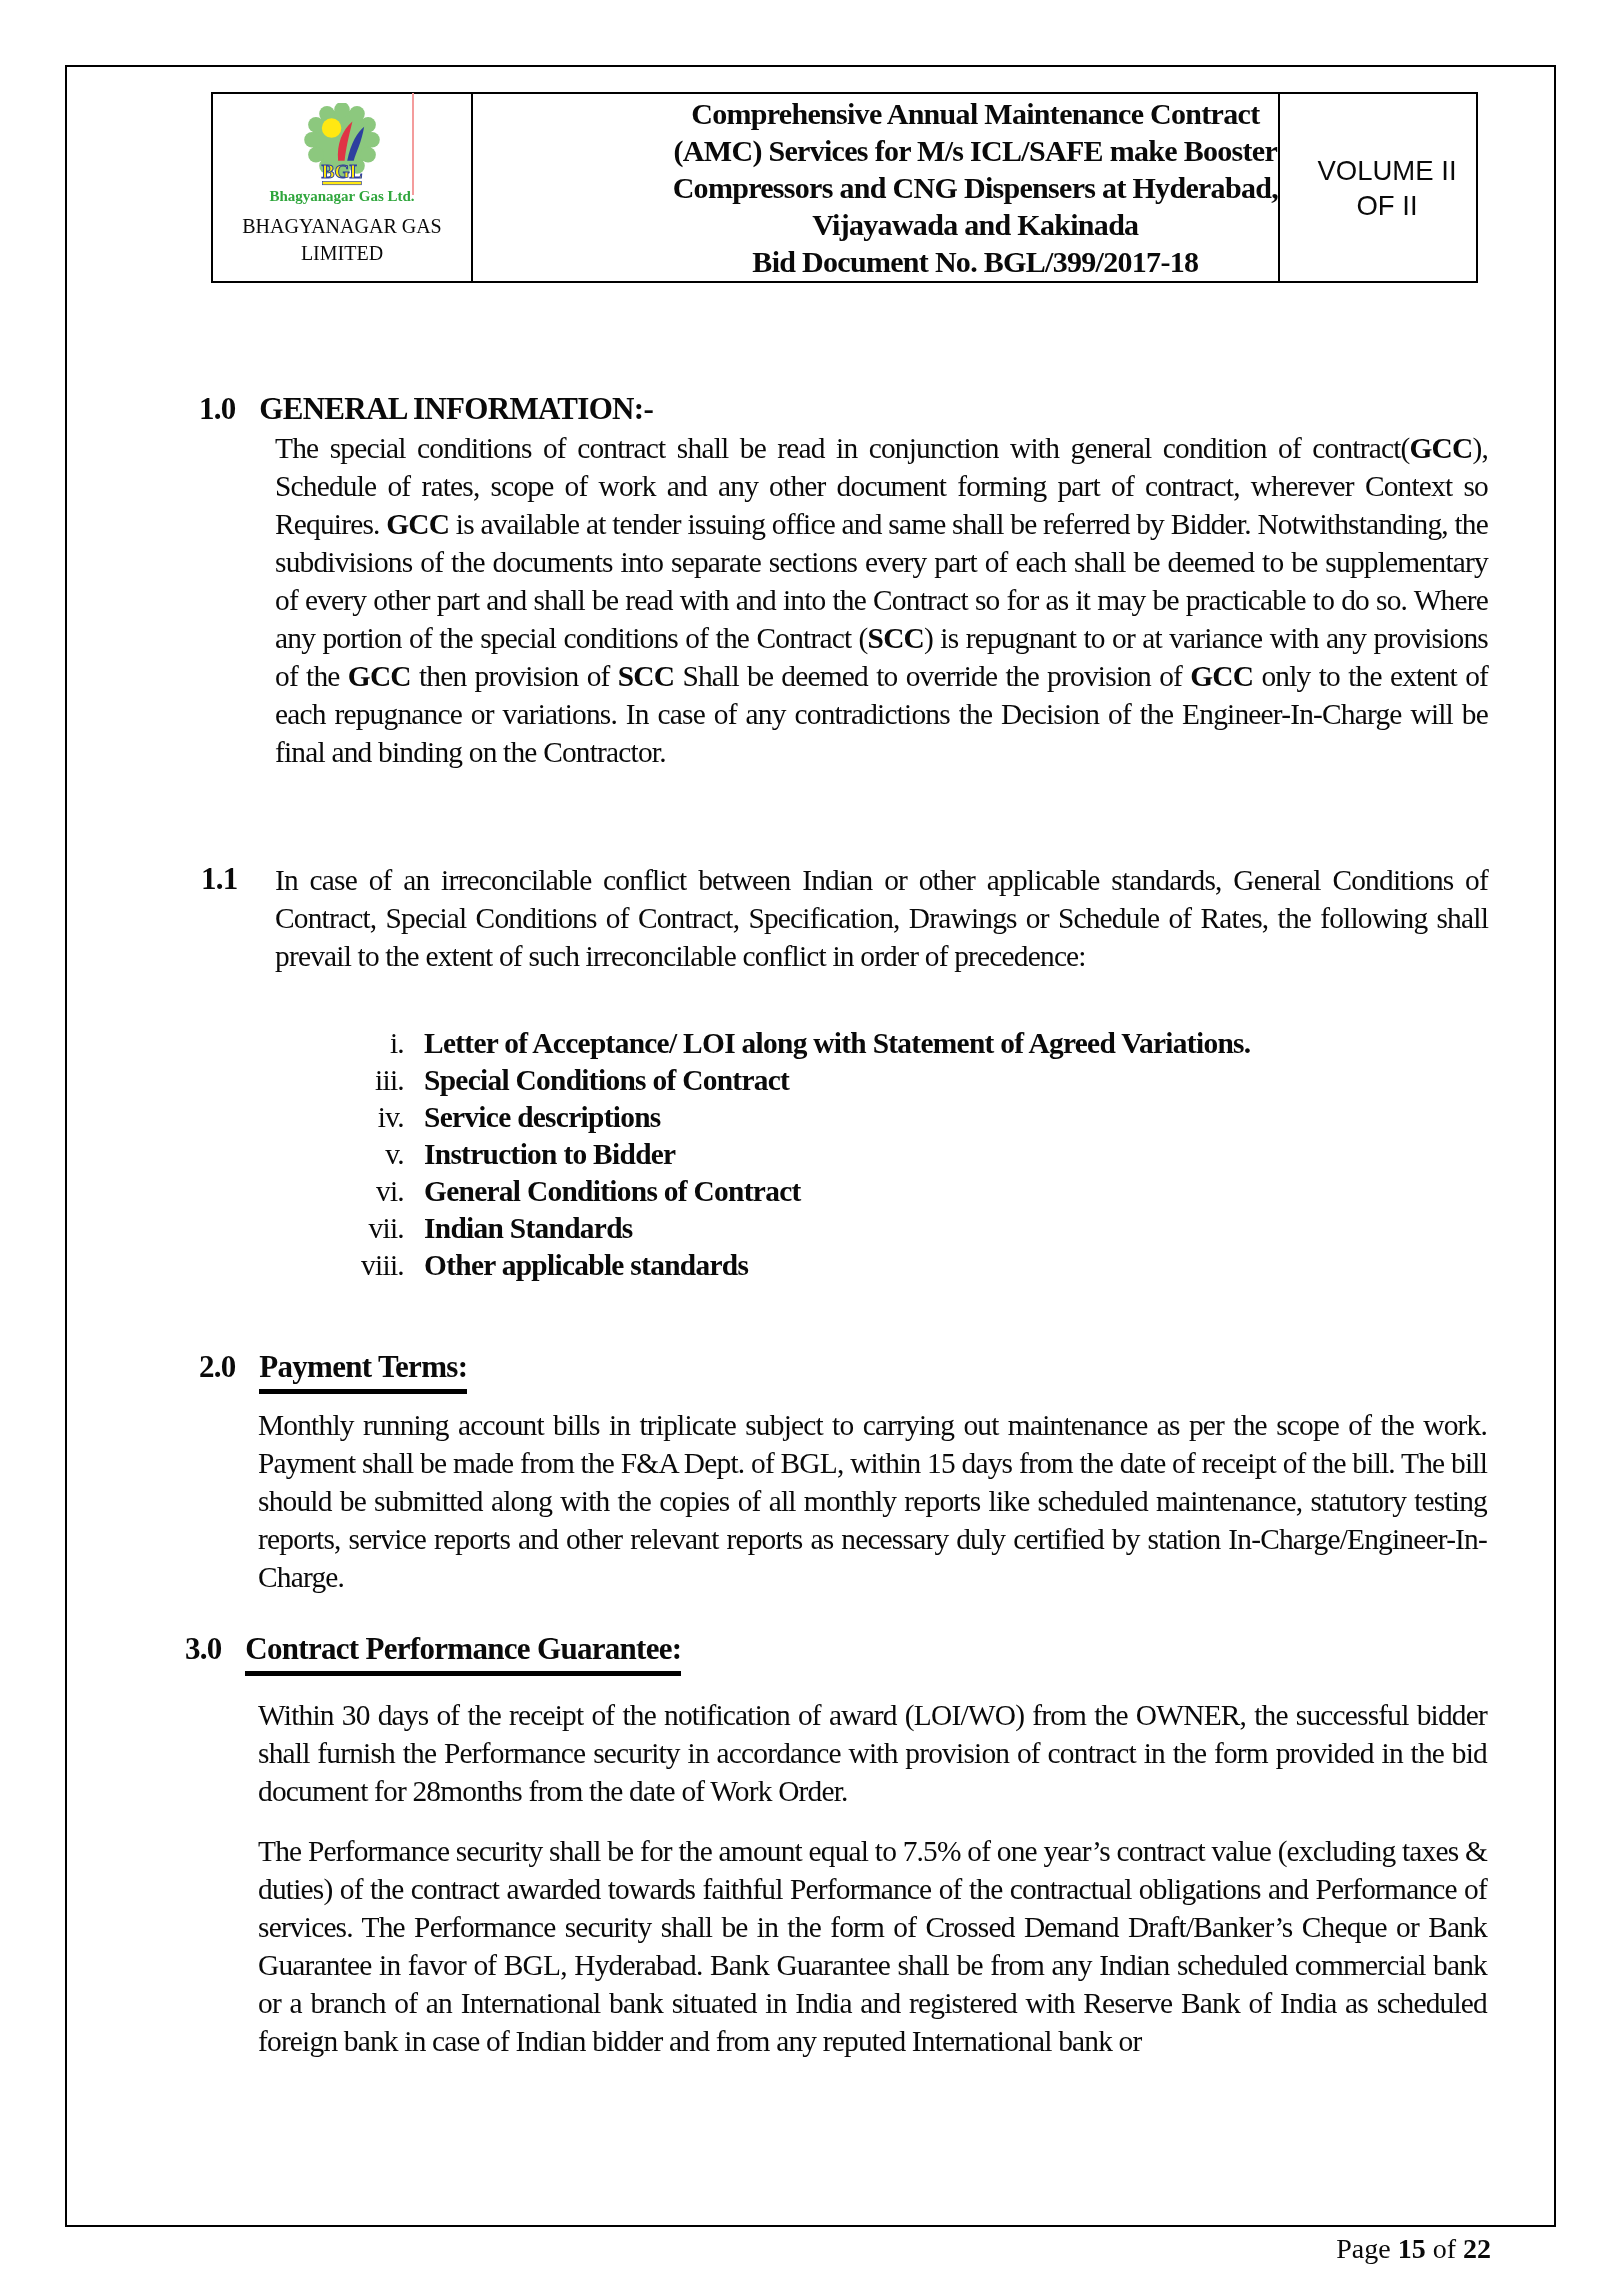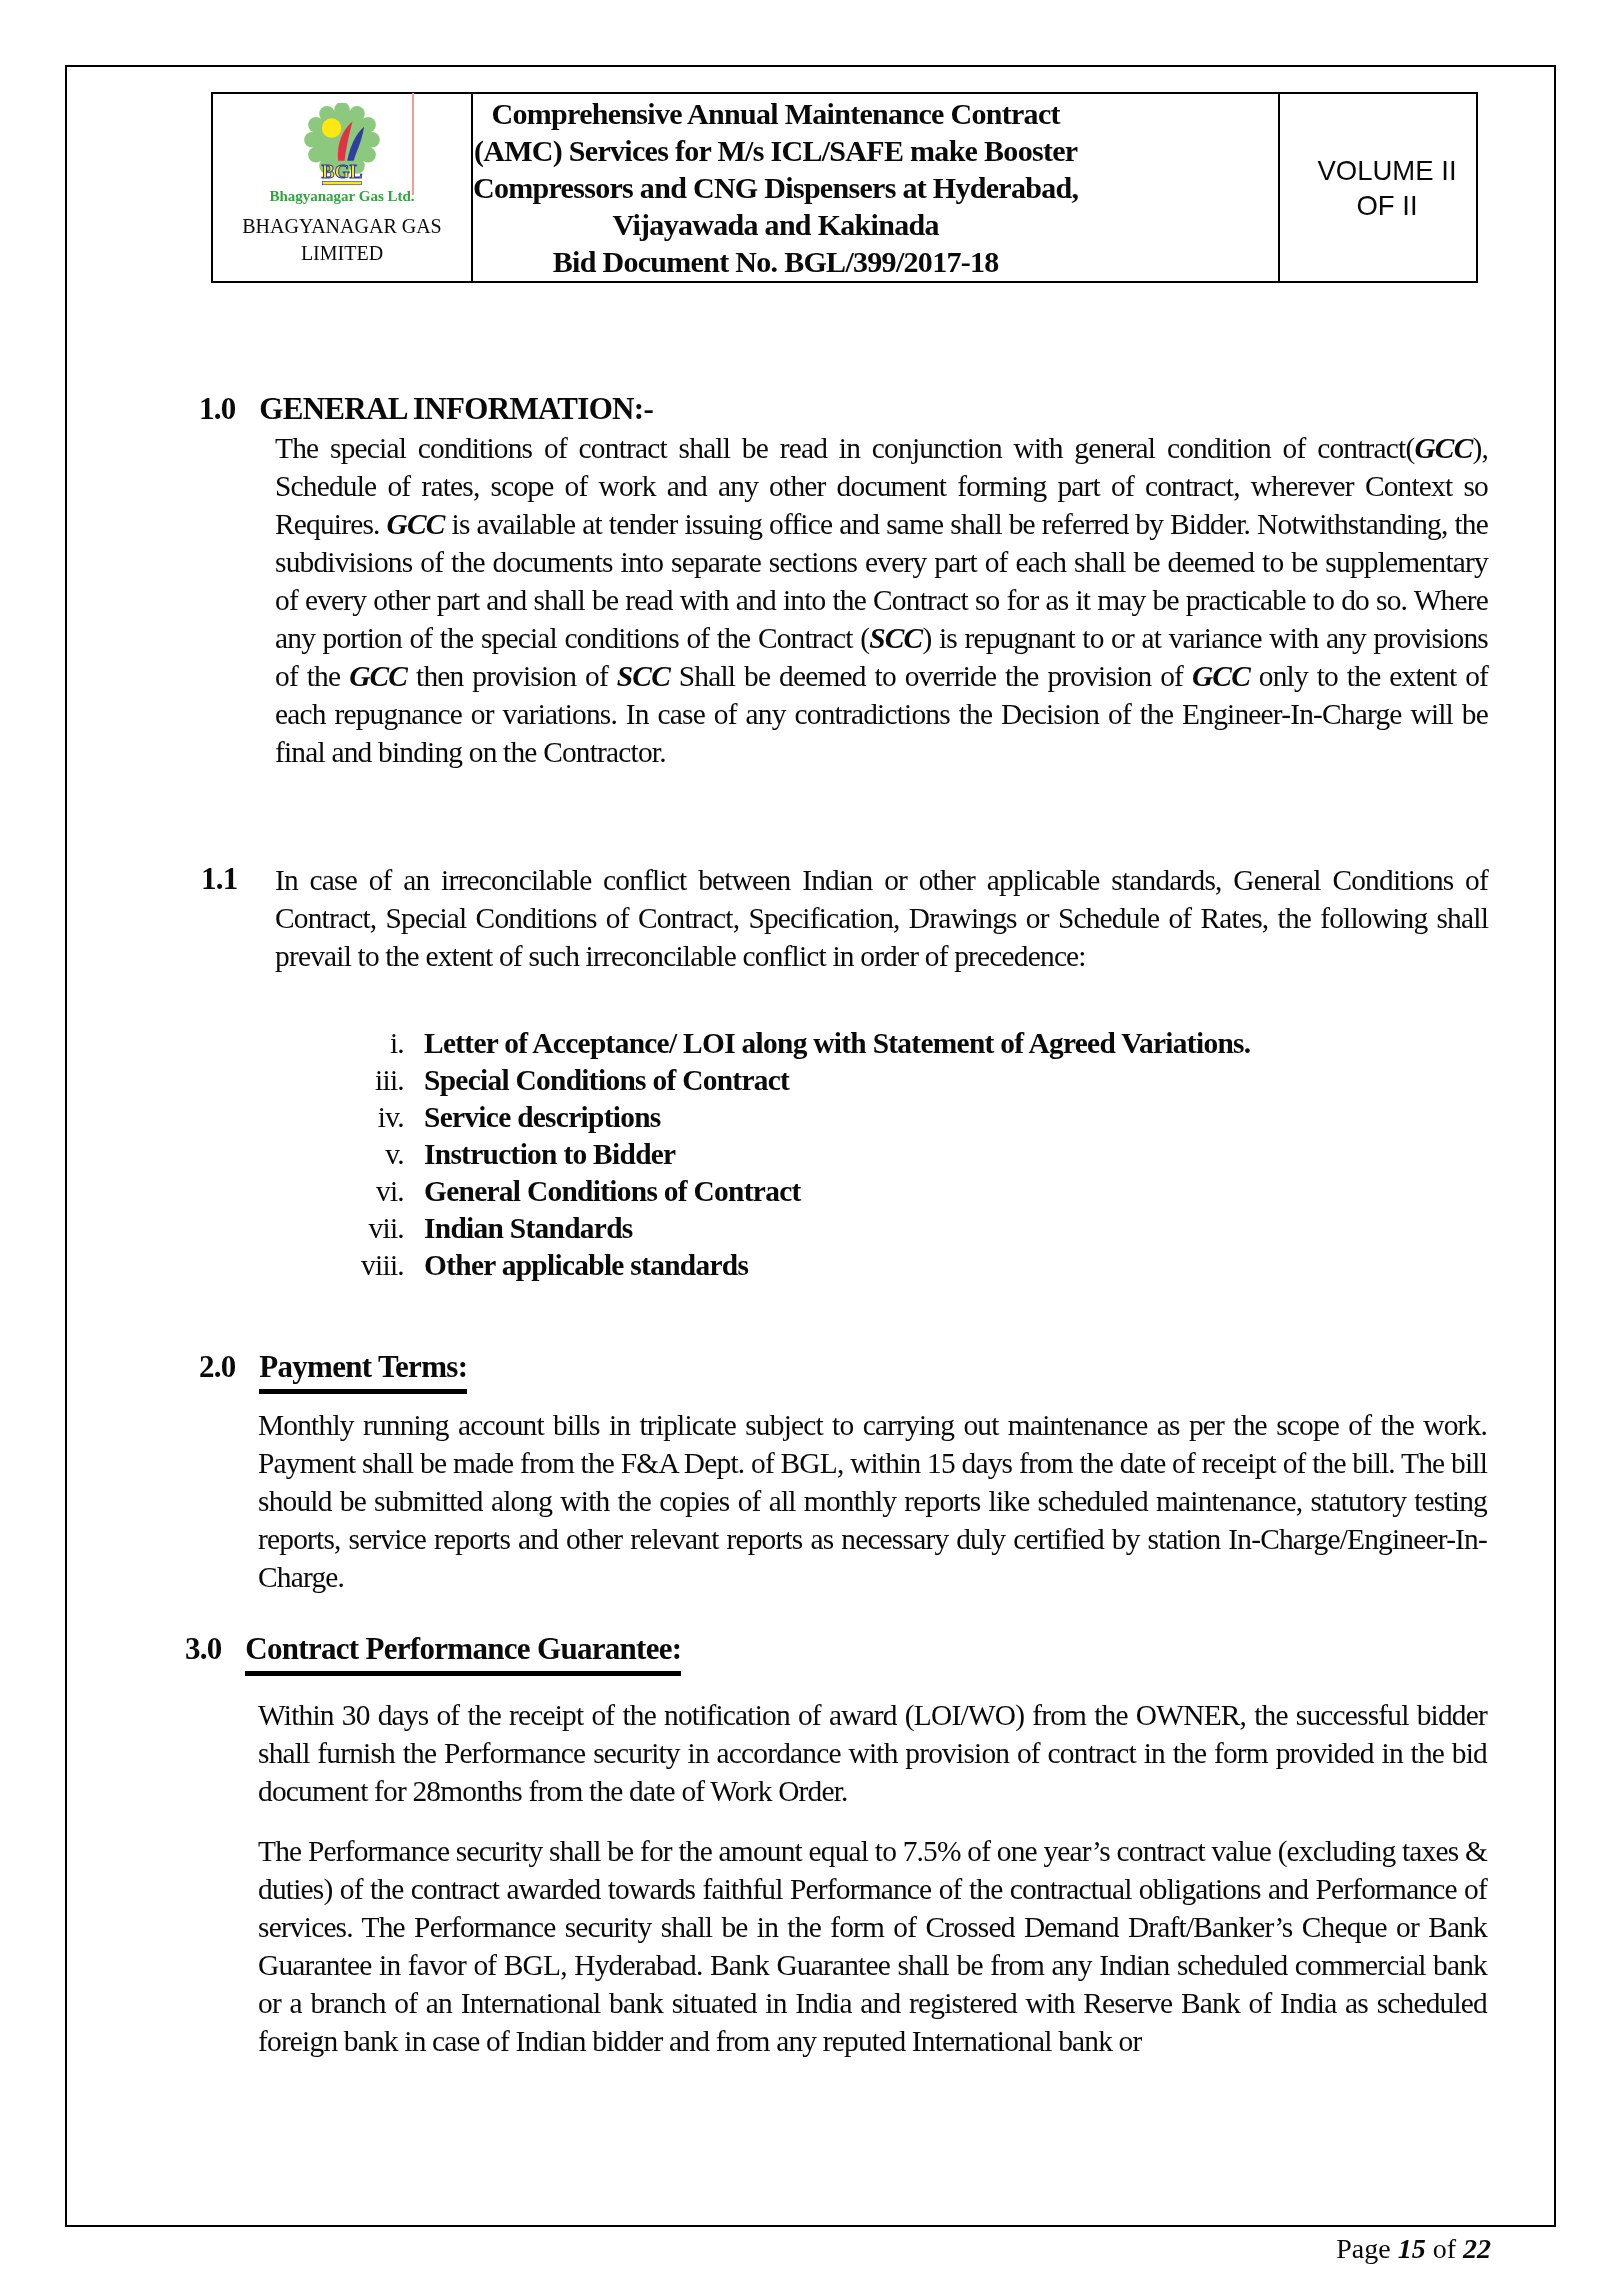--- a/index.html
+++ b/index.html
@@ -15,40 +15,40 @@
   }
 
   
   .hdr {
     position:absolute; left:211px; top:92px; width:1267px; height:191px;
     display:flex; border:2.6px solid #000; box-sizing:border-box; background:#fff;
   }
   .hdr .cell { box-sizing:border-box; }
   .logo-cell { width:258px; display:flex; flex-direction:column; align-items:center; padding-top:9.2px; }
   .title-cell { flex:1; border-left:2.6px solid #000; border-right:2.6px solid #000;
-    display:flex; align-items:center; justify-content:flex-start; text-align:center; }
+    display:flex; align-items:center; justify-content:flex-end; text-align:center; }
   .volume-cell { width:196px; display:flex; align-items:center; justify-content:center; text-align:center;padding-left:18px; }
 
   .doc-title { font-weight:bold; font-size:30px; line-height:37px; white-space:pre-line; letter-spacing:-0.7px; }
   .volume { font-family:"Liberation Sans", sans-serif; font-size:27.5px; line-height:35px; white-space:pre-line; }
   .logo-caption { font-size:15px; font-weight:bold; color:#2fa63c; margin-top:1.3px; }
   .company-name { font-family:Liberation Serif, serif; font-size:20px; line-height:27px;
     margin-top:7.9px; text-align:center; white-space:pre-line; }
 
   
   .artifact { position:absolute; left:412px; top:93px; width:2px; height:102px; background:#f49c9c; }
 
   
   .sec-head { position:absolute; font-weight:bold; font-size:31px; letter-spacing:-0.7px; white-space:nowrap; }
   .sec-head .num { display:inline-block; margin-right:23.6px; }
   .sec-head .u { border-bottom:5.9px solid #000; padding-bottom:5.2px; }
 
   
   .body-text { position:absolute; font-size:29.4px; line-height:38px; letter-spacing:-0.8px; text-align:justify; }
-  .b { font-weight:bold;font-style:italic; }
+  .b { font-weight:bold; }
 
   .list-block { position:absolute; left:314px; top:1027px; }
   .list-row { display:flex; height:37px; font-size:29.4px; letter-spacing:-0.7px; }
   .list-num { width:90px; text-align:right; }
   .list-text { margin-left:20px;font-weight:bold; }
 
   .num-tag { position:absolute; font-weight:bold; font-size:31px; letter-spacing:-0.7px; }
 
   .footer { position:absolute; left:0; top:2233px; width:1491px; text-align:right; font-size:28px; }
 </style>

